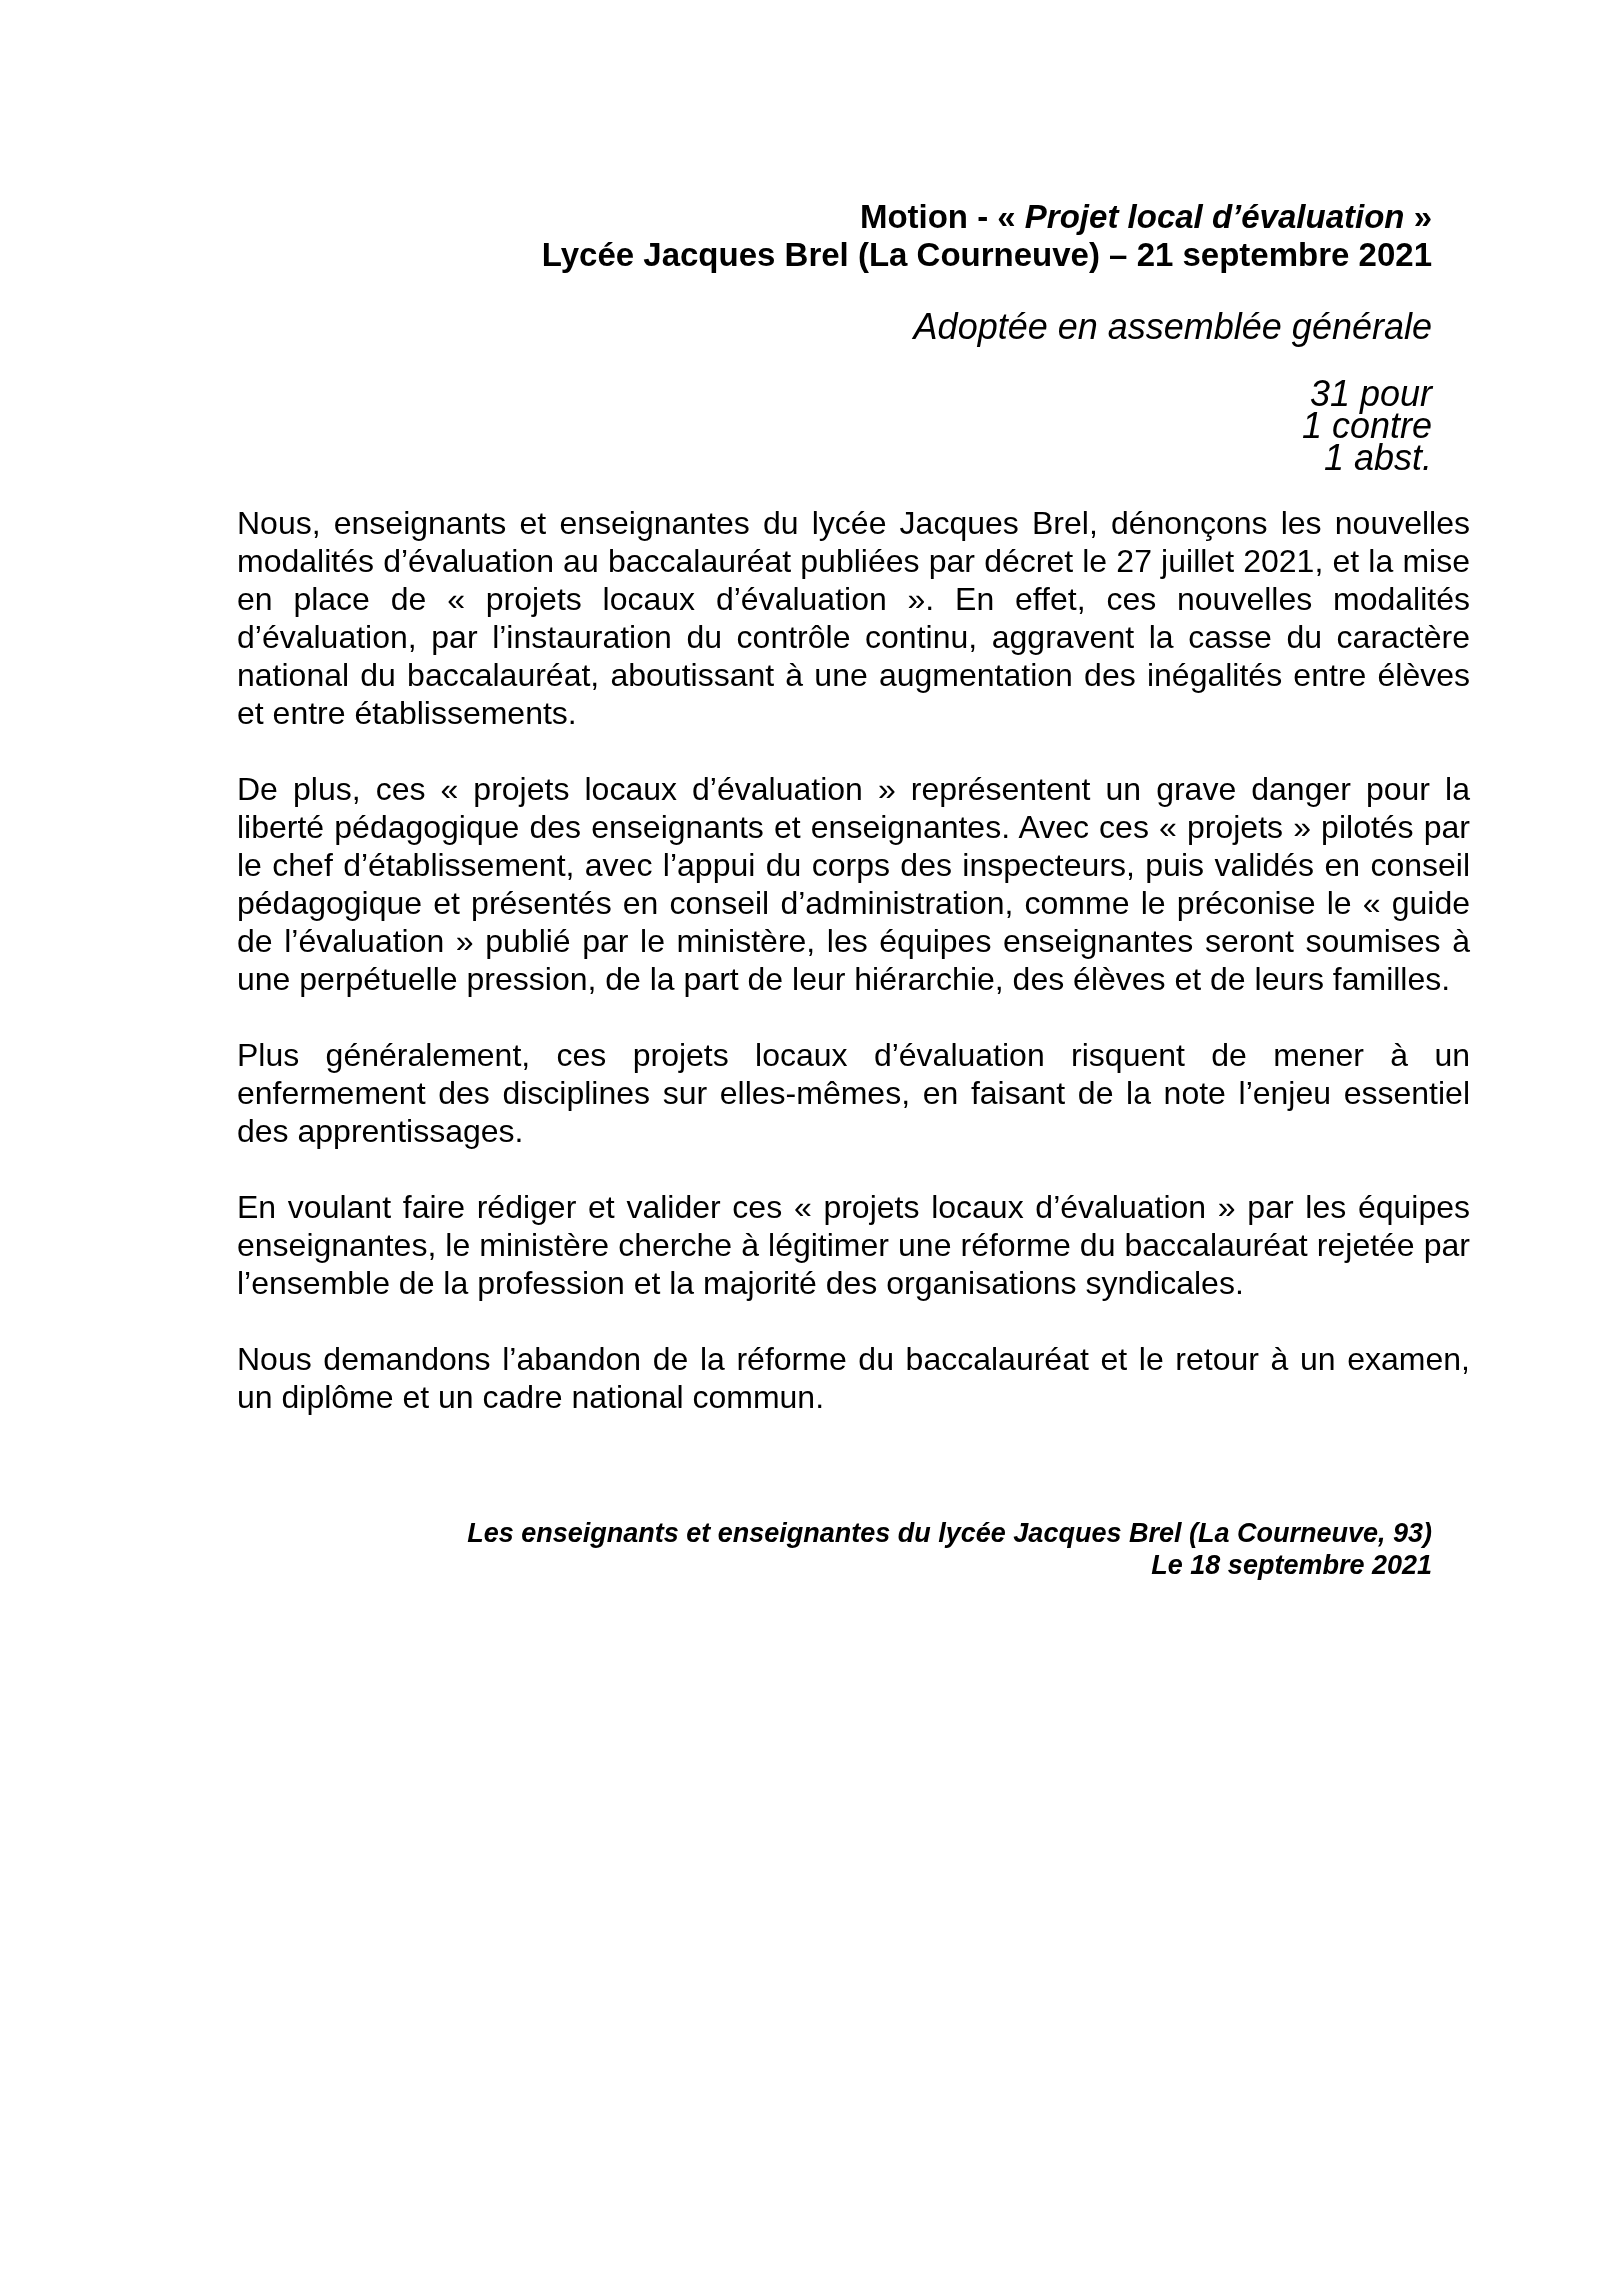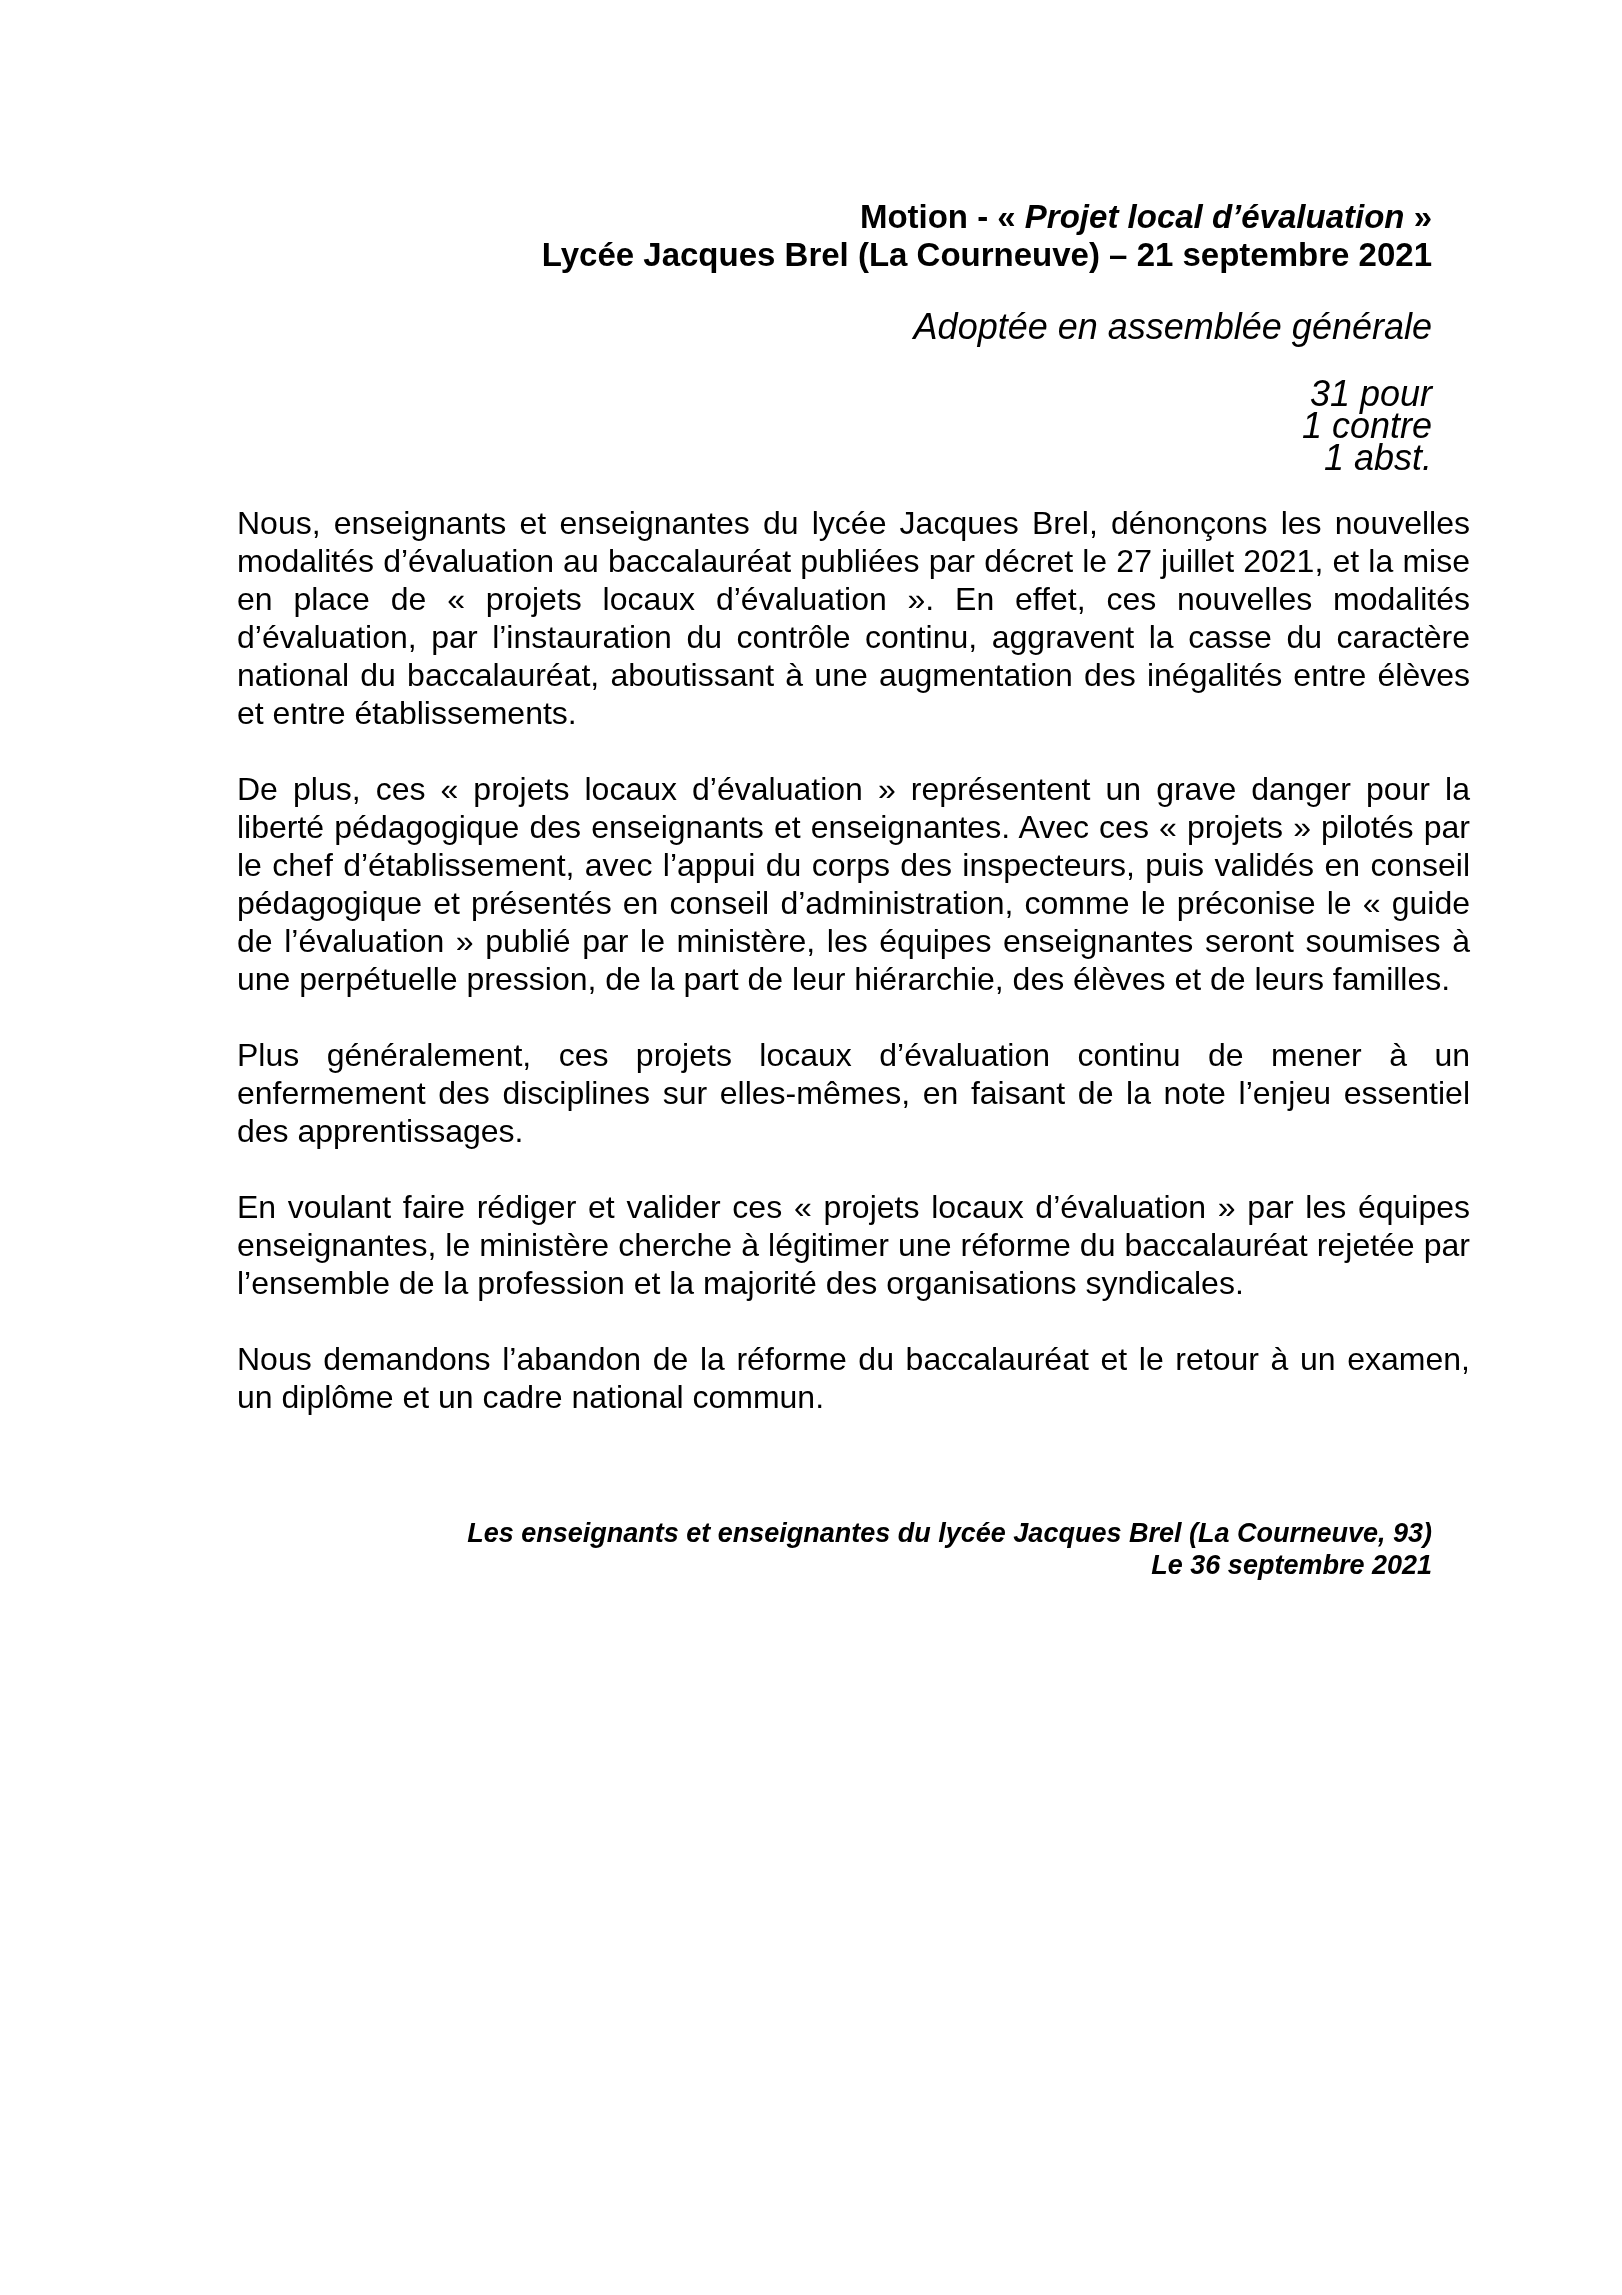--- a/index.html
+++ b/index.html
@@ -35,23 +35,23 @@
 
   <div class="right votes">
     <div>31 pour</div>
     <div>1 contre</div>
     <div>1 abst.</div>
   </div>
 
   <div class="body">
     <p>Nous, enseignants et enseignantes du lycée Jacques Brel, dénonçons les nouvelles modalités d’évaluation au baccalauréat publiées par décret le 27 juillet 2021, et la mise en place de « projets locaux d’évaluation ». En effet, ces nouvelles modalités d’évaluation, par l’instauration du contrôle continu, aggravent la casse du caractère national du baccalauréat, aboutissant à une augmentation des inégalités entre élèves et entre établissements.</p>
     <p>De plus, ces « projets locaux d’évaluation » représentent un grave danger pour la liberté pédagogique des enseignants et enseignantes. Avec ces « projets » pilotés par le chef d’établissement, avec l’appui du corps des inspecteurs, puis validés en conseil pédagogique et présentés en conseil d’administration, comme le préconise le « guide de l’évaluation » publié par le ministère, les équipes enseignantes seront soumises à une perpétuelle pression, de la part de leur hiérarchie, des élèves et de leurs familles.</p>
-    <p>Plus généralement, ces projets locaux d’évaluation continu de mener à un enfermement des disciplines sur elles-mêmes, en faisant de la note l’enjeu essentiel des apprentissages.</p>
+    <p>Plus généralement, ces projets locaux d’évaluation risquent de mener à un enfermement des disciplines sur elles-mêmes, en faisant de la note l’enjeu essentiel des apprentissages.</p>
     <p>En voulant faire rédiger et valider ces « projets locaux d’évaluation » par les équipes enseignantes, le ministère cherche à légitimer une réforme du baccalauréat rejetée par l’ensemble de la profession et la majorité des organisations syndicales.</p>
     <p>Nous demandons l’abandon de la réforme du baccalauréat et le retour à un examen, un diplôme et un cadre national commun.</p>
   </div>
 
   <div class="sig">
     <div>Les enseignants et enseignantes du lycée Jacques Brel (La Courneuve, 93)</div>
-    <div>Le 36 septembre 2021</div>
+    <div>Le 18 septembre 2021</div>
   </div>
 </div>
 
 
 </body></html>

